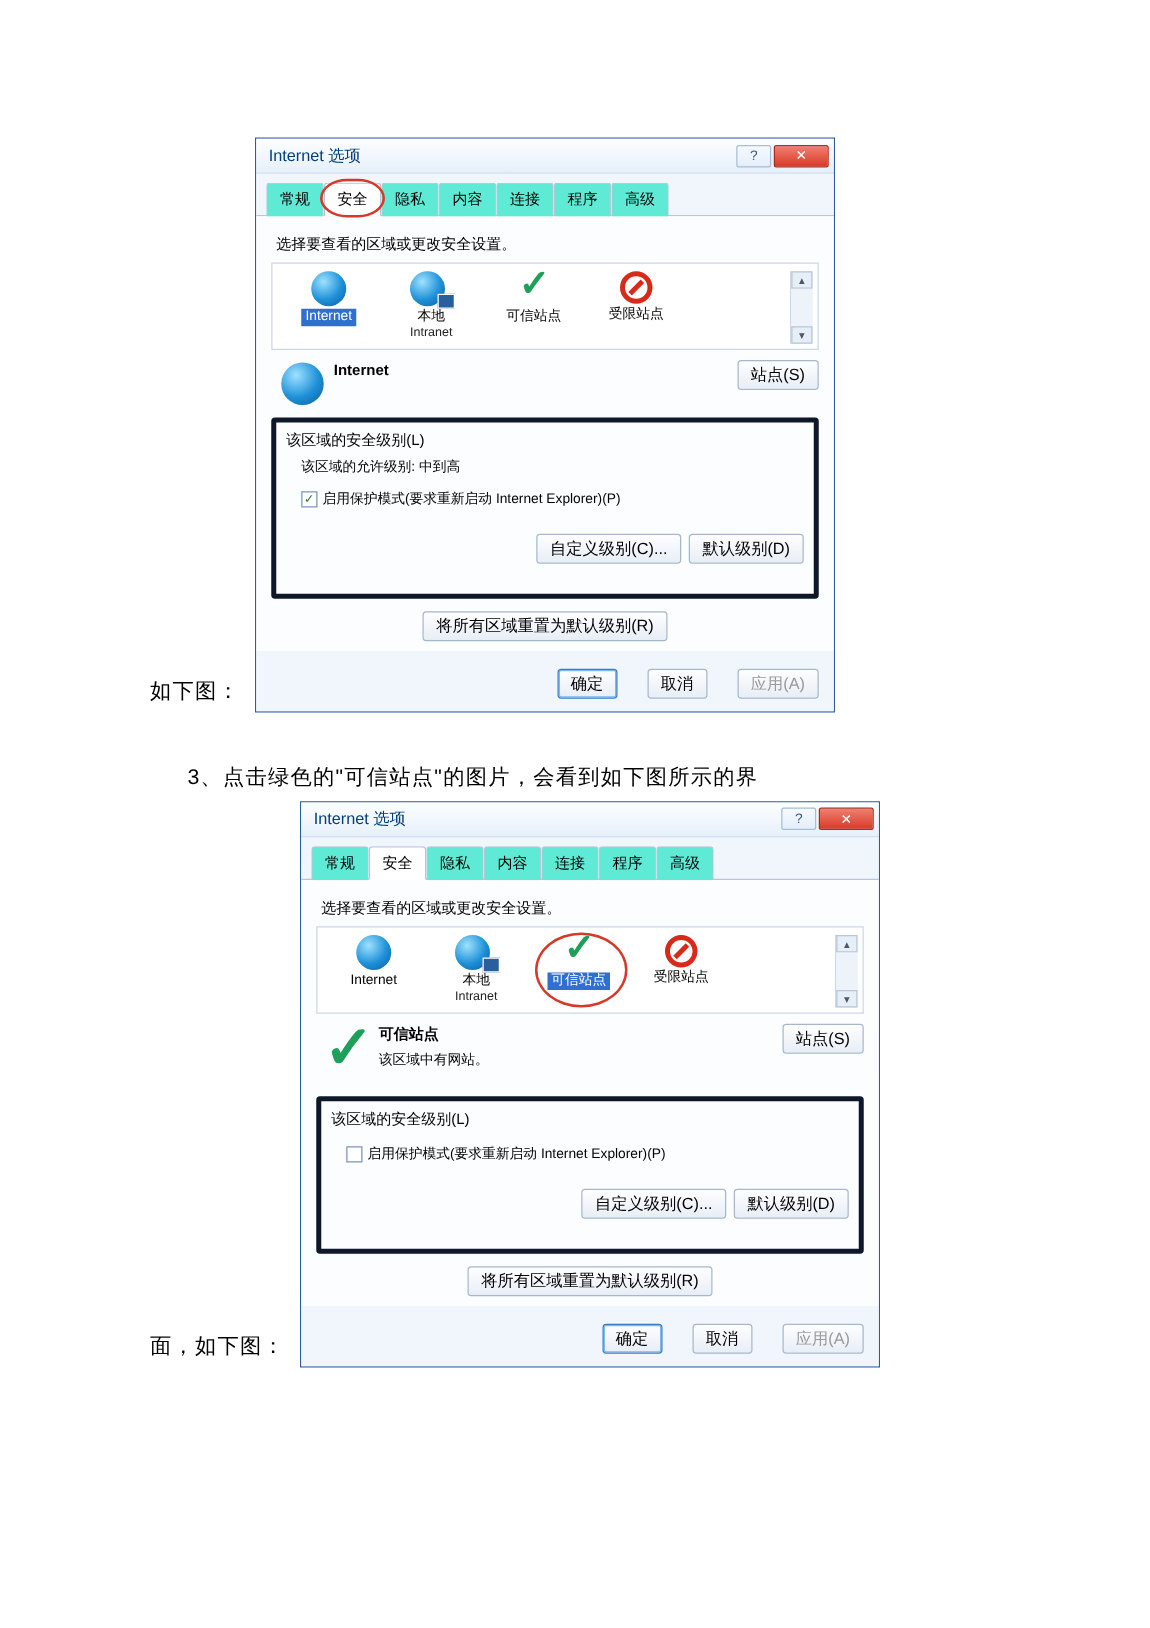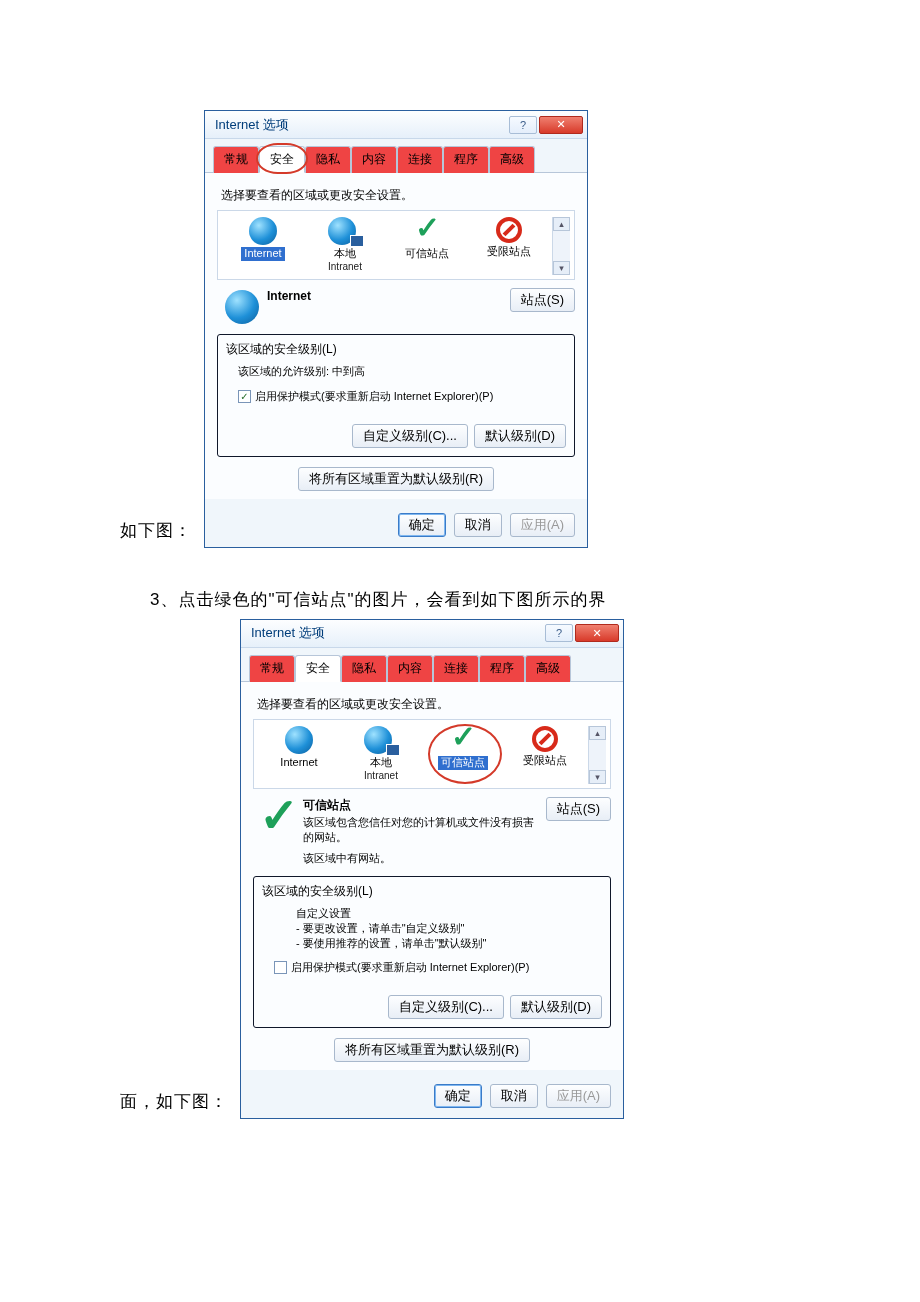--- a/index.html
+++ b/index.html
@@ -28,21 +28,21 @@
     padding-bottom: 6px;
     white-space: nowrap;
   }
   .step-text {
     font-size: 17px;
     letter-spacing: 1px;
     margin-left: 30px;
     margin-bottom: 6px;
   }
   .dialog {
-    width: 384px;
+    width: 464px;
     border: 1px solid #2a5f9e;
     background: linear-gradient(#f7fbff, #f0f6fb);
     font-size: 12px;
     color: #000;
     position: relative;
   }
   .titlebar {
     height: 28px;
     background: linear-gradient(#fdfeff, #e6f0fa);
     display: flex;
@@ -71,21 +71,21 @@
     display: flex;
     padding: 6px 8px 0 8px;
     gap: 0;
     border-bottom: 1px solid #b7c6d9;
     background: #f0f6fb;
   }
   .tab {
     padding: 4px 10px;
     border: 1px solid #b7c6d9;
     border-bottom: none;
-    background: #ef4444;
+    background: #5eead4;
     font-size: 12px;
     position: relative;
     top: 1px;
     border-radius: 3px 3px 0 0;
     cursor: default;
   }
   .tab.active {
     background: #fff;
     border-bottom: 1px solid #fff;
     z-index: 2;
@@ -197,23 +197,23 @@
     cursor: default;
     white-space: nowrap;
   }
   .winbutton.disabled { color: #999; }
   .winbutton.primary {
     border: 1px solid #3a7bc8;
     box-shadow: 0 0 0 1px #7fb7f0 inset;
   }
   .group {
     margin-top: 10px;
-    border: 1px solid #0f172a;
+    border: 4px solid #0f172a;
     border-radius: 3px;
-    padding: 8px 8px 8px 8px;
+    padding: 8px 8px 24px 8px;
     position: relative;
     background: #fbfdff;
   }
   .group-title {
     font-size: 12px;
     position: relative; top: -2px;
     margin-bottom: 4px;
   }
   .group-inner { font-size: 11px; line-height: 1.35; }
   .allowed { margin-left: 12px; margin-bottom: 4px; }
@@ -241,21 +241,21 @@
   .custom-col .ctitle { font-weight: bold; }
   .chkrow { margin: 10px 0 8px 12px; font-size: 11px; display:flex; align-items:center; gap:4px; }
   .chk {
     width:13px; height:13px; border:1px solid #7a95b8;
     background:#fff; display:inline-flex; align-items:center; justify-content:center;
     font-size:10px; color:#2a6f2a;
   }
   .btnrow { display:flex; justify-content:flex-end; gap:6px; margin-top:20px; }
   .reset-row { display:flex; justify-content:center; margin-top: 10px; }
   .footer {
-    display:flex; justify-content:flex-end; gap:8px;
+    display:flex; justify-content:flex-end; gap:24px;
     padding: 14px 12px 10px 12px;
     background: #f0f6fb;
   }
 </style>
 </head>
 <body>
 
 <div class="page">
 
   <div class="caption-row">
@@ -400,37 +400,31 @@
             <div class="sb">▾</div>
           </div>
         </div>
 
         <div class="zone-desc">
           <div class="iconcol">
             <div class="check-icon big"></div>
           </div>
           <div class="txtcol">
             <div class="ztitle">可信站点</div>
-            <div>该区域包含您信任对您的计算机或文件没有损害的网站。</div>
             <div style="margin-top:6px">该区域中有网站。</div>
           </div>
           <div class="btncol">
             <button class="winbutton">站点(S)</button>
           </div>
         </div>
 
         <div class="group">
           <div class="group-title">该区域的安全级别(L)</div>
           <div class="group-inner">
             <div class="custom-col">
-              <div style="margin-left:12px">
-                <div>自定义设置</div>
-                <div>- 要更改设置，请单击"自定义级别"</div>
-                <div>- 要使用推荐的设置，请单击"默认级别"</div>
-              </div>
             </div>
             <div class="chkrow">
               <span class="chk"></span>
               <span>启用保护模式(要求重新启动 Internet Explorer)(P)</span>
             </div>
             <div class="btnrow">
               <button class="winbutton">自定义级别(C)...</button>
               <button class="winbutton">默认级别(D)</button>
             </div>
           </div>

